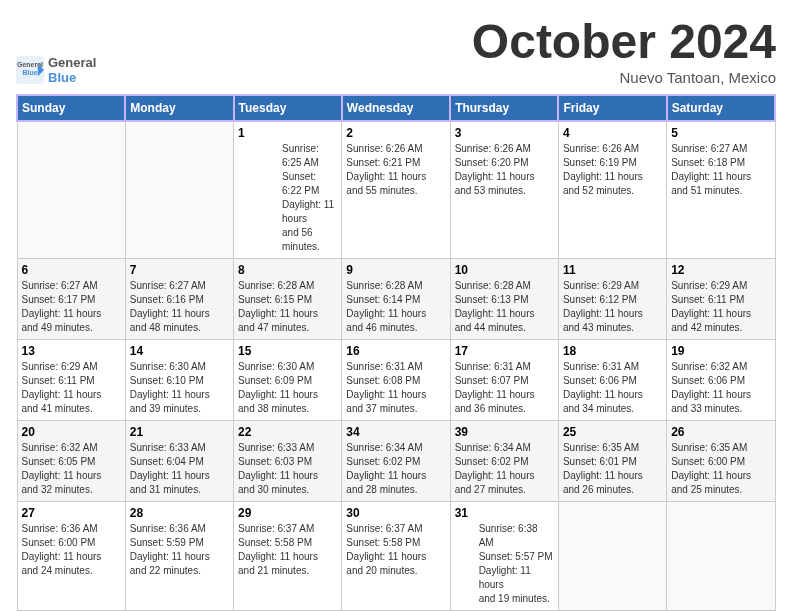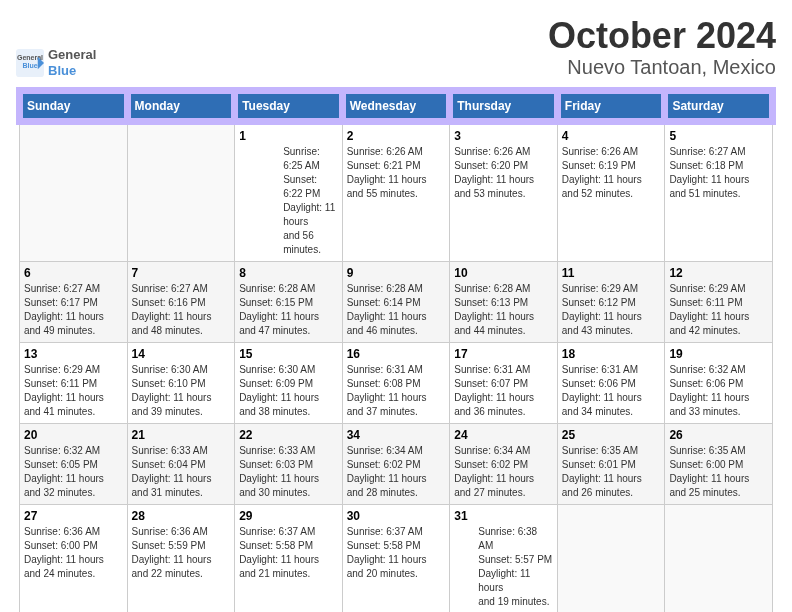--- a/index.html
+++ b/index.html
@@ -33,42 +33,42 @@
     .logo-text span:last-child { color: #4a90d9; }
     .logo-icon {
       width: 28px;
       height: 28px;
       margin-right: 2px;
     }
     .title-section {
       text-align: right;
     }
     .month-title {
-      font-size: 36px;
+      font-size: 48px;
       font-weight: bold;
       color: #333;
       line-height: 1.1;
     }
     .location {
-      font-size: 20px;
+      font-size: 15px;
       color: #555;
     }
     table {
       width: 100%;
       border-collapse: collapse;
       font-size: 10.5px;
     }
     thead tr th {
       background: #2f6eb5;
       color: #fff;
       padding: 5px 4px;
       text-align: left;
       font-size: 12px;
       font-weight: bold;
-      border: 7px solid #c4b5fd;
+      border: 2px solid #c4b5fd;
     }
     tbody tr td {
       border: 1px solid #ccc;
       vertical-align: top;
       padding: 4px 4px;
       width: calc(100% / 7);
       min-height: 80px;
       background: #fff;
     }
     tbody tr:nth-child(even) td {
@@ -288,21 +288,21 @@
 and 30 minutes.</div>
         </td>
         <td>
           <span class="day-num">34</span>
           <div class="cell-info" style="white-space: pre-line;">Sunrise: 6:34 AM
 Sunset: 6:02 PM
 Daylight: 11 hours
 and 28 minutes.</div>
         </td>
         <td>
-          <span class="day-num">24</span>
+          <span class="day-num">39</span>
           <div class="cell-info" style="white-space: pre-line;">Sunrise: 6:34 AM
 Sunset: 6:02 PM
 Daylight: 11 hours
 and 27 minutes.</div>
         </td>
         <td>
           <span class="day-num">25</span>
           <div class="cell-info" style="white-space: pre-line;">Sunrise: 6:35 AM
 Sunset: 6:01 PM
 Daylight: 11 hours

